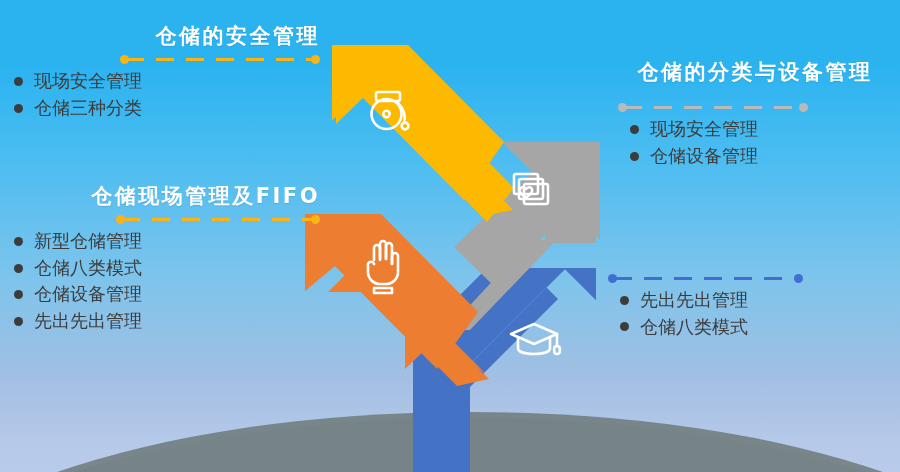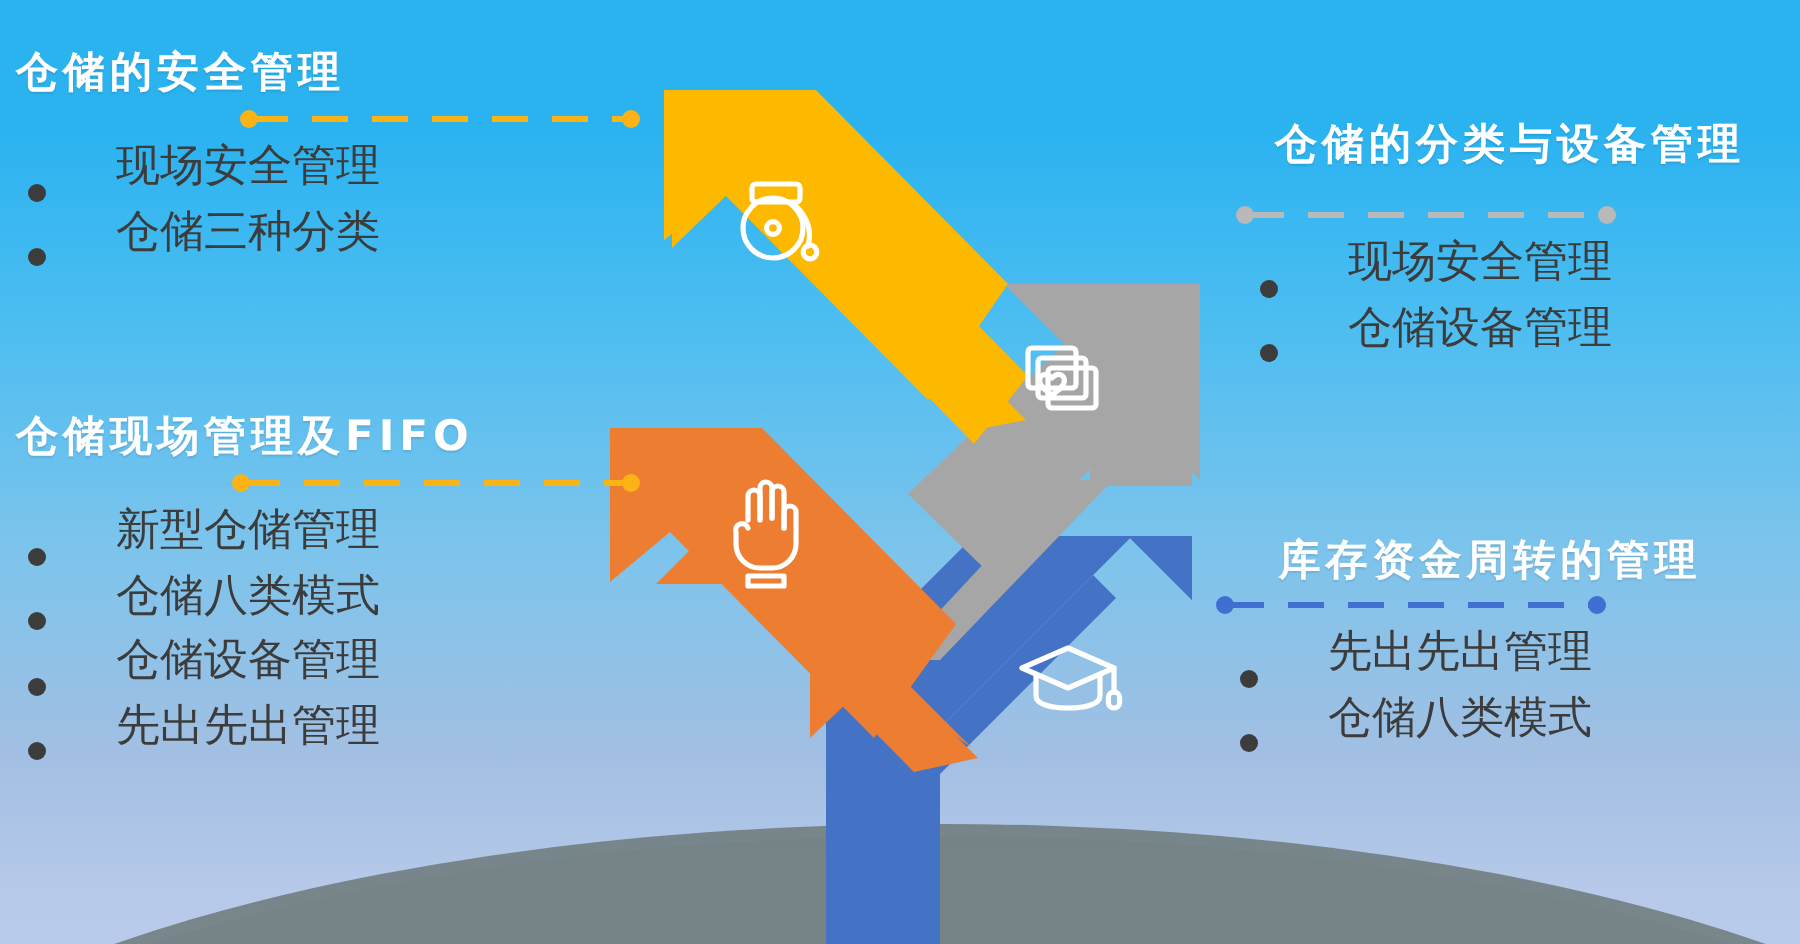--- a/index.html
+++ b/index.html
@@ -54,21 +54,21 @@
     margin: 0;
     font-size: 21px;
     font-weight: bold;
     color: #ffffff;
     letter-spacing: 2.5px;
     line-height: 1.15;
     white-space: nowrap;
     text-shadow: 0 1px 1px rgba(0,0,0,.10);
   }
   .block.right h2 { text-align: center; }
-  .block.left h2  { }
+  .block.left h2  { text-align: right; }
 
   
   .rule {
     position: relative;
     height: 10px;
     margin: 6px 0 3px 0;
   }
   .rule .dash {
     position: absolute;
     top: 4px;
@@ -91,39 +91,38 @@
   .rule .cap.start { left: 0; }
   .rule .cap.end   { right: 0; }
 
   ul.items {
     list-style: none;
     margin: 4px 0 0 0;
     padding: 0;
   }
   ul.items li {
     display: flex;
-    align-items: flex-end;
-    font-size: 22px;
+    align-items: center;
+    font-size: 18px;
     color: #3c3c3c;
     line-height: 1.48;
     white-space: nowrap;
-    gap: 24px;
   }
   ul.items li .bullet {
     width: 9px;
     height: 9px;
     border-radius: 50%;
     background: #3c3c3c;
     margin-right: 11px;
     flex: none;
   }
 
   
   #block-safety     { left: 8px;  top: 24px;  width: 312px; }
-  #block-fifo       { left: 8px;  top: 206px; width: 312px; }
+  #block-fifo       { left: 8px;  top: 184px; width: 312px; }
   #block-category   { left: 618px; top: 60px;  width: 274px; }
   #block-capital    { left: 608px; top: 268px; width: 274px; }
 
   #block-safety   .rule { color: #fbb315; margin-left: 112px; }
   #block-fifo     .rule { color: #fbb315; margin-left: 108px; }
   #block-category .rule { color: #b9b9b9; width: 190px; margin-top: 18px; }
   #block-capital  .rule { color: #3f6fd0; width: 195px; margin-top: 5px; }
 
   #block-safety ul.items,
   #block-fifo   ul.items { margin-left: 6px; }
@@ -274,21 +273,20 @@
         <span>现场安全管理</span>
       </li>
       <li>
         <span class="bullet"></span>
         <span>仓储设备管理</span>
       </li>
     </ul>
   </div>
 
   <div class="block right" id="block-capital">
-    <h2>库存资金周转的管理</h2>
     <div class="rule">
       <span class="cap start"></span>
       <span class="dash"></span>
       <span class="cap end"></span>
     </div>
     <ul class="items">
       <li>
         <span class="bullet"></span>
         <span>先出先出管理</span>
       </li>

